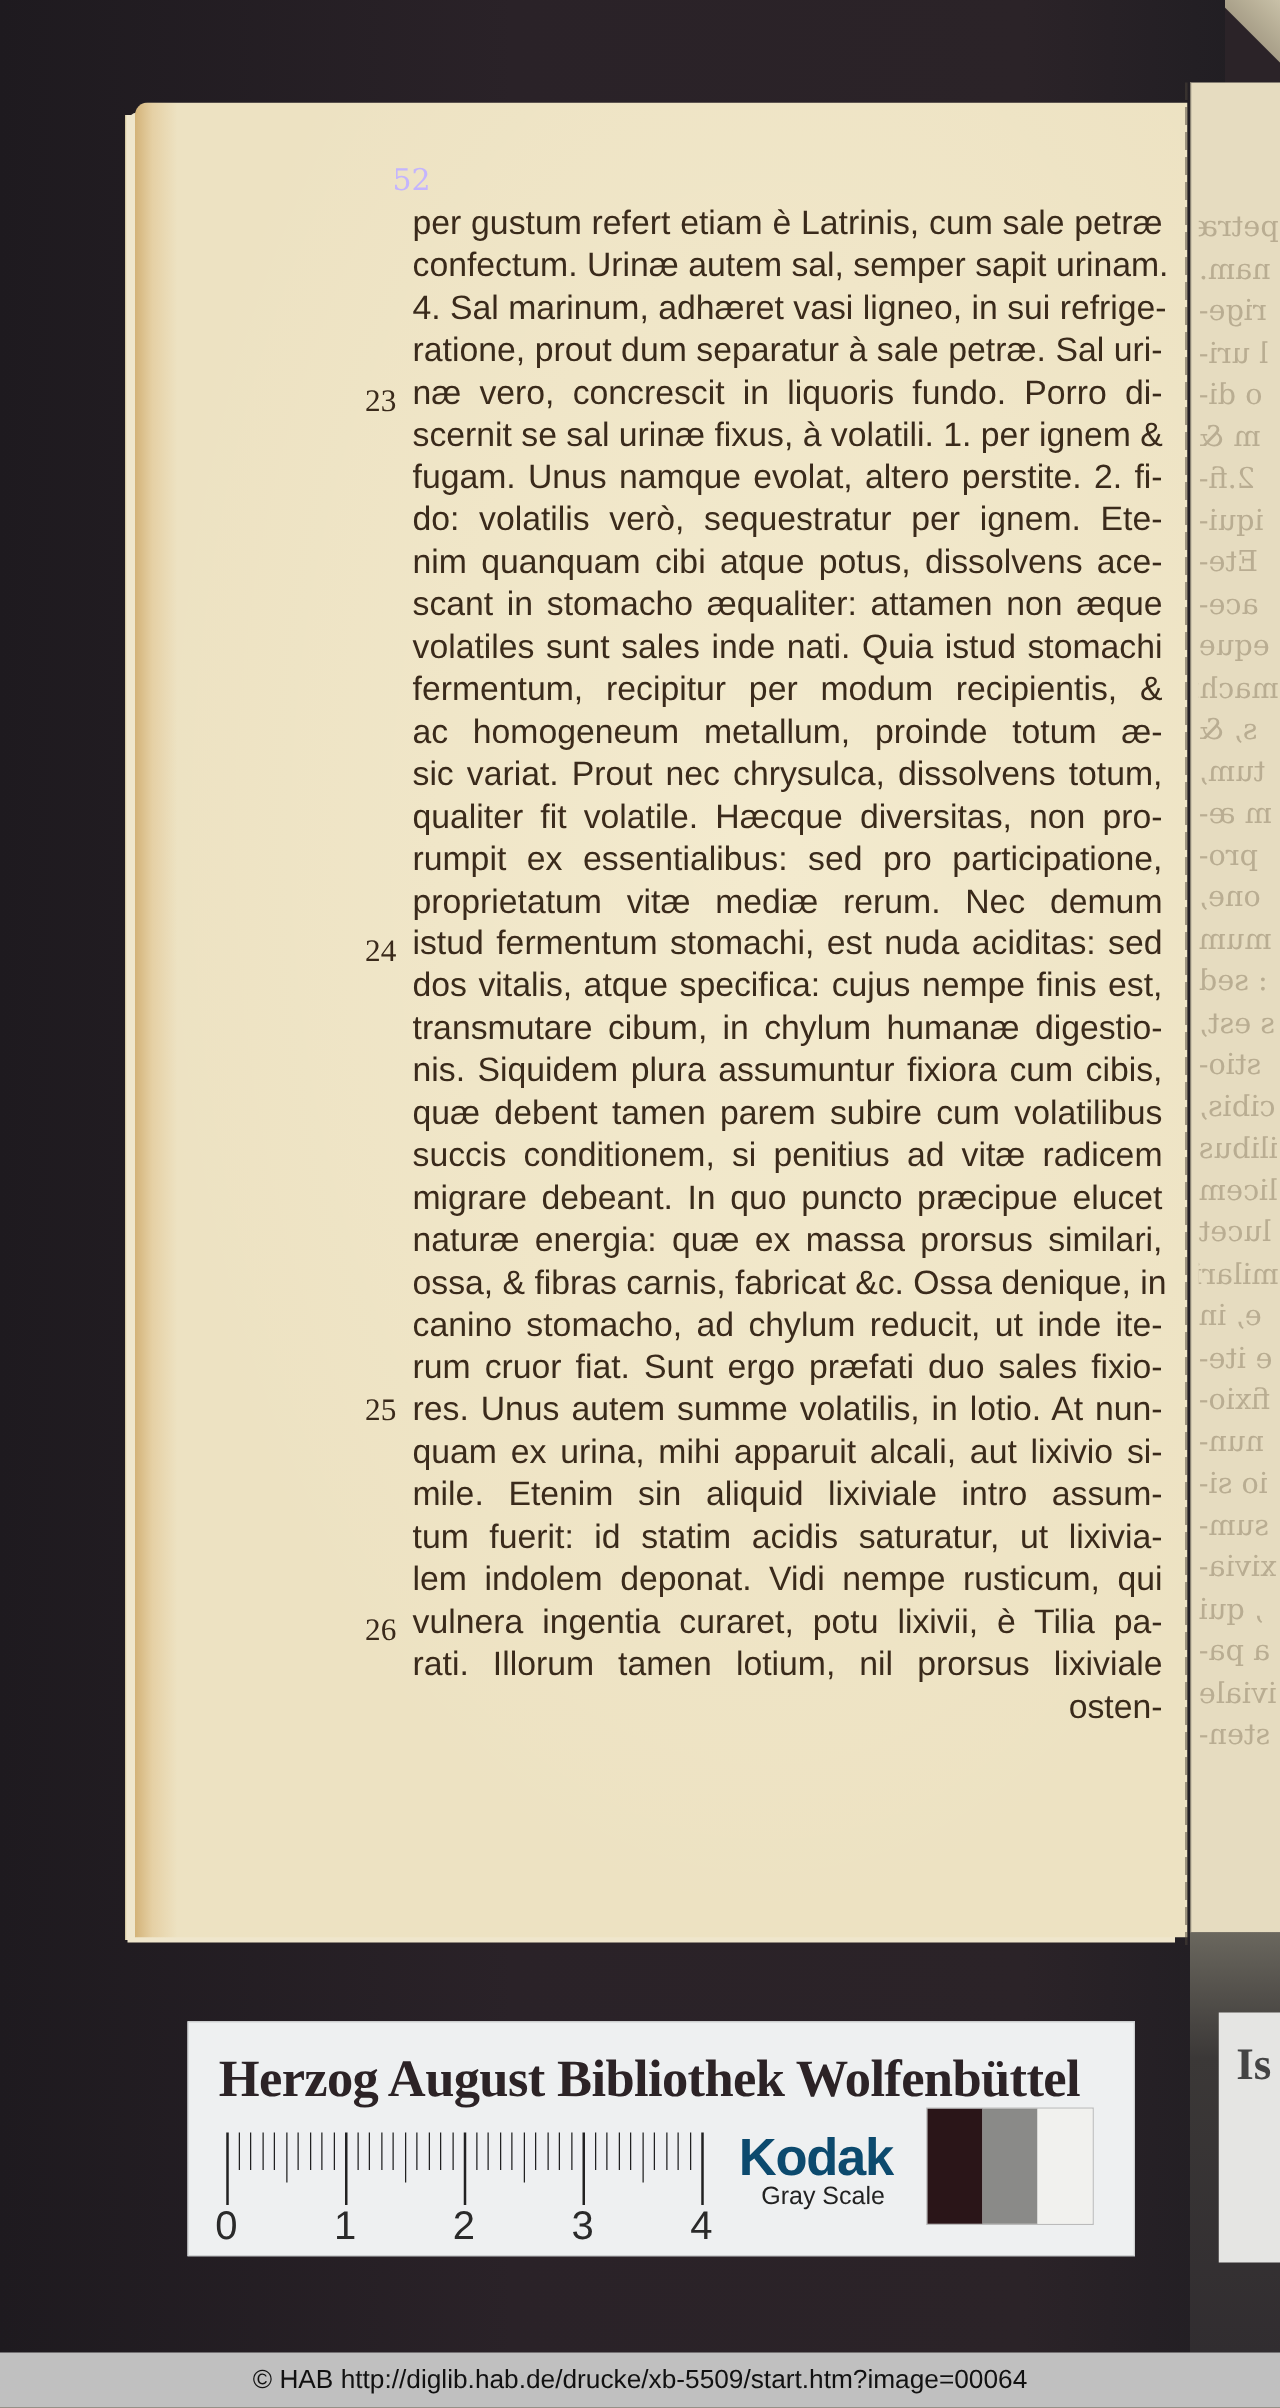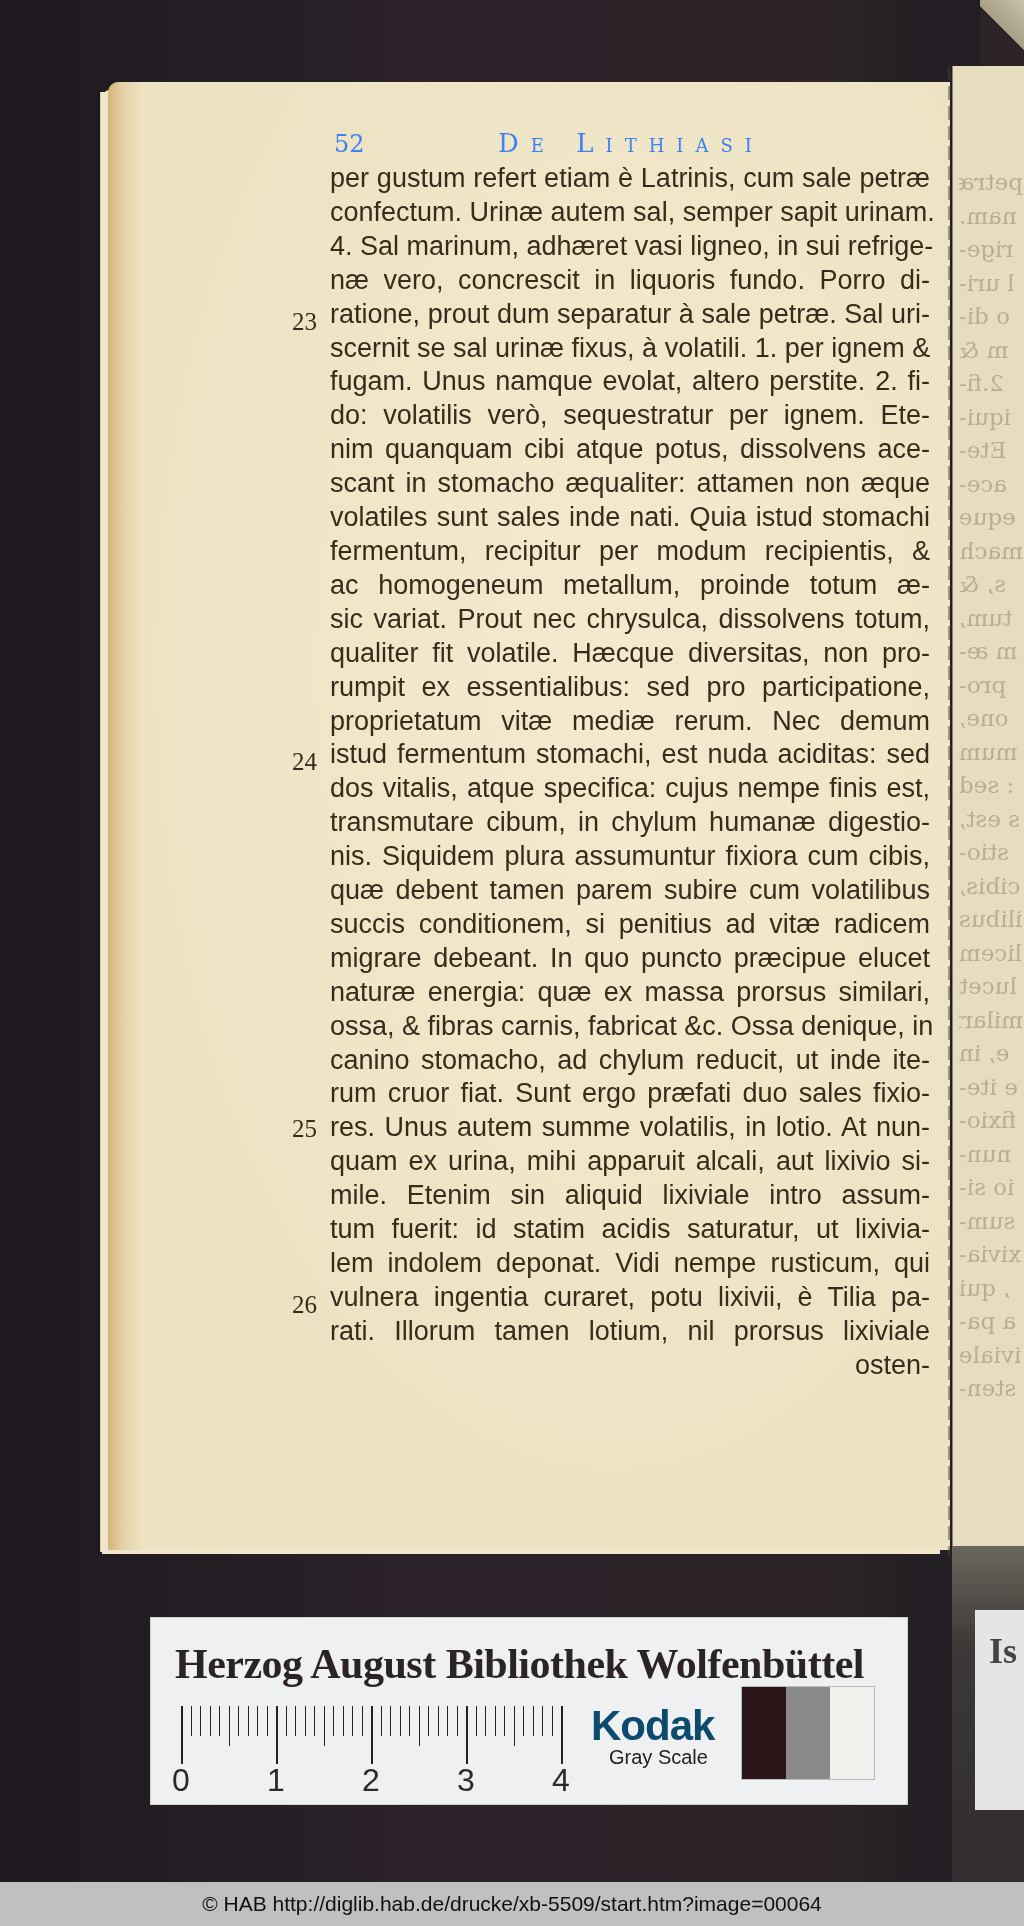--- a/index.html
+++ b/index.html
@@ -39,22 +39,22 @@
       radial-gradient(ellipse at 60% 40%, rgba(255,250,230,0.35), rgba(0,0,0,0) 70%),
       linear-gradient(90deg, rgba(190,140,60,0.55) 0px, rgba(215,175,110,0.35) 14px, rgba(0,0,0,0) 34px);
     border-top-left-radius:10px;
     box-shadow: -8px 6px 0 -2px #efe6cc;
   }
   .page-edge {
     position:absolute; left:100px; top:92px; width:10px; height:1460px;
     background:#f0e7cd; border-left:1px solid #d8cba4;
   }
   .running-head {
-    position:absolute; left:334px; top:124px; width:620px; height:40px;
-    color:#3b82f6;
+    position:absolute; left:314px; top:124px; width:620px; height:40px;
+    color:#c4b5fd;
   }
   .page-number { position:absolute; left:0; top:6px; font-size:24px; }
   .head-title { position:absolute; left:164px; top:4px; font-size:26px; letter-spacing:12px; font-variant:small-caps; }
   .body-text {
     position:absolute; left:330px; top:162px; width:600px;
     font-family:Liberation Sans, sans-serif; font-size:27px; line-height:33.9px;
     color:#3a2a1b;
   }
   .line { display:block; white-space:nowrap; text-align:justify; text-align-last:justify; }
   .line.last { text-align-last:right; }
@@ -135,29 +135,28 @@
 </div>
 <div class="facing-lower"></div>
 <div class="facing-label">Is</div>
 
 <div class="page-edge"></div>
 <div class="page"></div>
 <div class="gutter-line"></div>
 
 <div class="running-head">
   <span class="page-number">52</span>
-  <span class="head-title">De Lithiasi</span>
 </div>
 
 <div class="body-text" id="body-text">
     <span class="line">per gustum refert etiam è Latrinis, cum sale petræ</span>
     <span class="line">confectum. Urinæ autem sal, semper sapit urinam.</span>
     <span class="line">4. Sal marinum, adhæret vasi ligneo, in sui refrige-</span>
+    <span class="line">ratione, prout dum separatur à sale petræ. Sal uri-</span>
     <span class="line">næ vero, concrescit in liquoris fundo. Porro di-</span>
-    <span class="line">ratione, prout dum separatur à sale petræ. Sal uri-</span>
     <span class="line">scernit se sal urinæ fixus, à volatili. 1. per ignem &amp;</span>
     <span class="line">fugam. Unus namque evolat, altero perstite. 2. fi-</span>
     <span class="line">do: volatilis verò, sequestratur per ignem. Ete-</span>
     <span class="line">nim quanquam cibi atque potus, dissolvens ace-</span>
     <span class="line">scant in stomacho æqualiter: attamen non æque</span>
     <span class="line">volatiles sunt sales inde nati. Quia istud stomachi</span>
     <span class="line">fermentum, recipitur per modum recipientis, &amp;</span>
     <span class="line">ac homogeneum metallum, proinde totum æ-</span>
     <span class="line">sic variat. Prout nec chrysulca, dissolvens totum,</span>
     <span class="line">qualiter fit volatile. Hæcque diversitas, non pro-</span>

